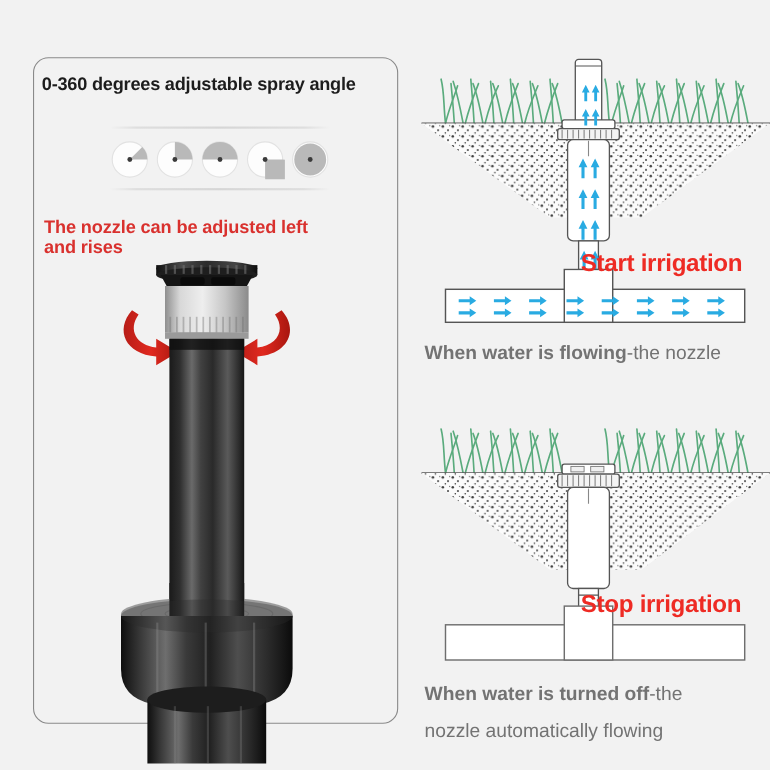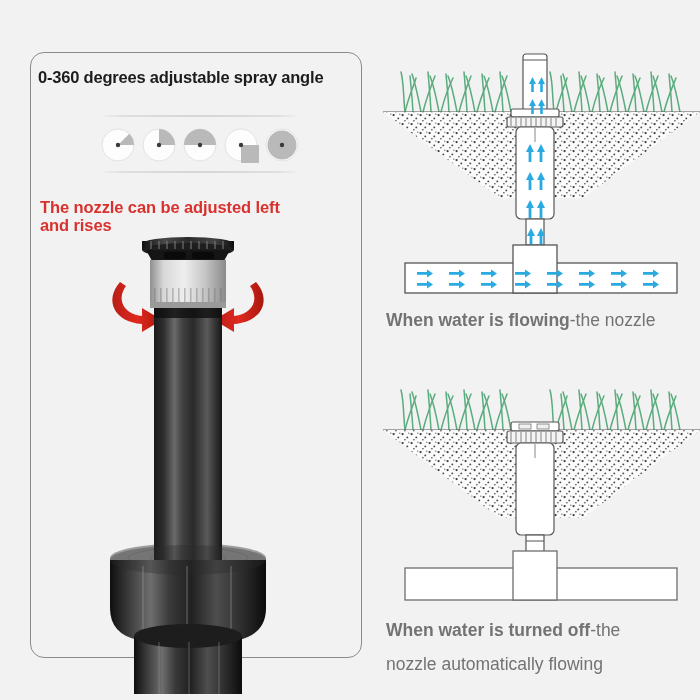--- a/index.html
+++ b/index.html
@@ -366,20 +366,21 @@
           <path d="M196 233 h10 v-2.6 l6 4 l-6 4 v-2.6 h-10 z"></path>
           <path d="M228 222 h10 v-2.6 l6 4 l-6 4 v-2.6 h-10 z"></path>
           <path d="M228 233 h10 v-2.6 l6 4 l-6 4 v-2.6 h-10 z"></path>
           <path d="M260 222 h10 v-2.6 l6 4 l-6 4 v-2.6 h-10 z"></path>
           <path d="M260 233 h10 v-2.6 l6 4 l-6 4 v-2.6 h-10 z"></path>
         </g>
       </g>
     </svg>
   </div>
 
+  <div class="red-label start">Start irrigation</div>
 
   <div class="caption c1">
     <b>When water is flowing</b><span class="reg">-the nozzle</span><br>
   </div>
 
   <div class="diag bot">
     <svg viewBox="0 0 317 230" width="317" height="230">
       <defs>
         <pattern id="soilB" width="9" height="9" patternUnits="userSpaceOnUse">
           <rect width="9" height="9" fill="#fbfbfb"></rect>
@@ -464,19 +465,20 @@
       <line x1="143" y1="163" x2="161" y2="163" stroke="#555" stroke-width="1"></line>
 
       <g>
         <rect x="22" y="190" width="272" height="32" fill="#fff" stroke="#6e6e6e" stroke-width="1.3"></rect>
         <rect x="130" y="173" width="44" height="49" fill="#fff" stroke="#6e6e6e" stroke-width="1.3"></rect>
         <rect x="131" y="174" width="42" height="17" fill="#fff" stroke="none"></rect>
       </g>
     </svg>
   </div>
 
+  <div class="red-label stop">Stop irrigation</div>
 
   <div class="caption c2">
     <b>When water is turned off</b><span class="reg">-the</span><br>
     <span class="reg">nozzle automatically flowing</span>
   </div>
 
 </div>
 
 </body></html>

